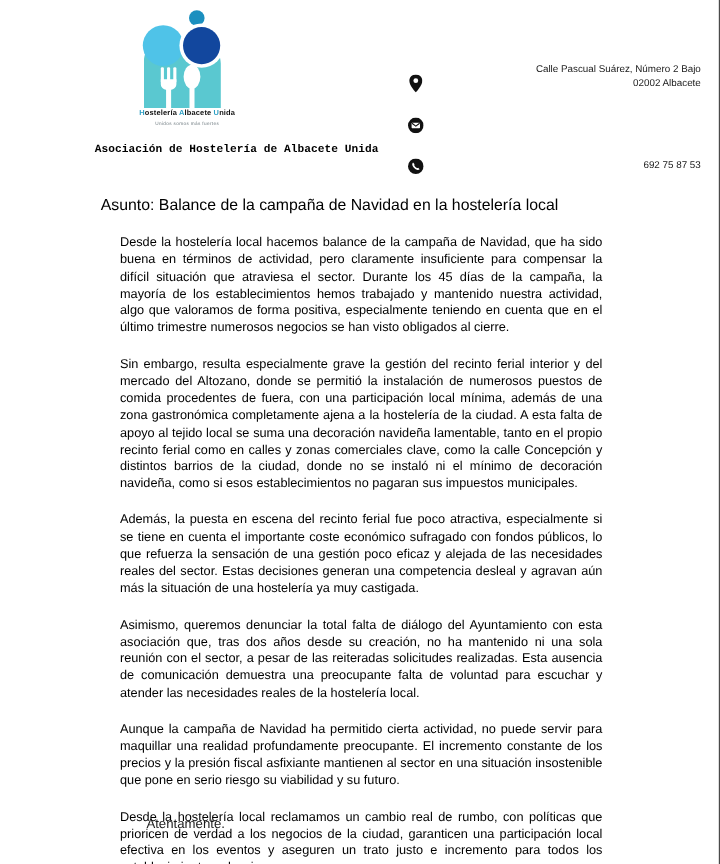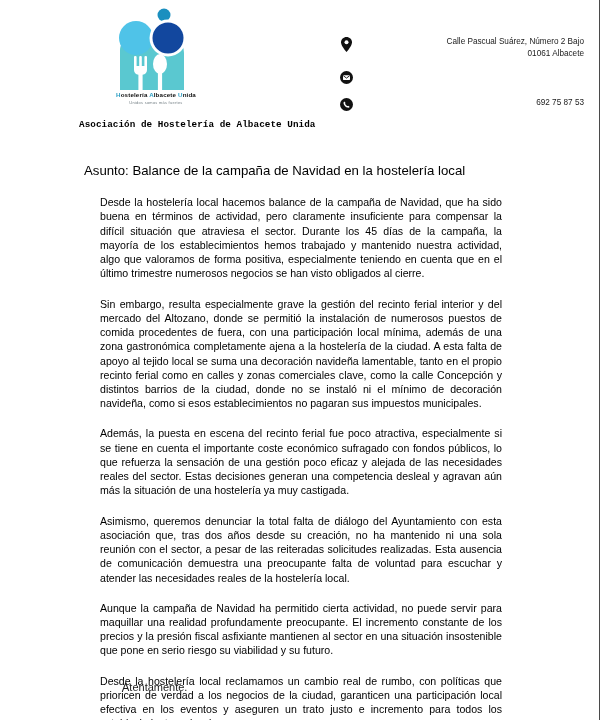--- a/index.html
+++ b/index.html
@@ -61,23 +61,24 @@
   }
 
   .contact-block {
     position: absolute;
     left: 336px;
     top: 36px;
     width: 248px;
   }
   .contact-row {
     display: flex;
-    align-items: flex-start;
+    align-items: flex-end;
     margin-bottom: 9px;
     min-height: 18px;
+    margin-top: 16px;
   }
   .contact-icon {
     width: 20px;
     flex: 0 0 20px;
     display: flex;
     align-items: center;
     justify-content: center;
     padding-top: 1px;
   }
   .contact-text {
@@ -179,21 +180,21 @@
 
       <div class="contact-row">
         <span class="contact-icon">
           <svg width="11" height="15" viewBox="0 0 11 15" xmlns="http://www.w3.org/2000/svg">
             <path d="M5.5 0 C2.5 0 0 2.4 0 5.3 C0 9.2 5.5 15 5.5 15 C5.5 15 11 9.2 11 5.3 C11 2.4 8.5 0 5.5 0 Z" fill="#111111"></path>
             <circle cx="5.5" cy="5.2" r="2" fill="#ffffff"></circle>
           </svg>
         </span>
         <span class="contact-text right">
           <span>Calle Pascual Suárez, Número 2 Bajo</span>
-          <span class="line2">01061 Albacete</span>
+          <span class="line2">02002 Albacete</span>
         </span>
       </div>
 
       <div class="contact-row">
         <span class="contact-icon">
           <svg width="13" height="13" viewBox="0 0 13 13" xmlns="http://www.w3.org/2000/svg">
             <circle cx="6.5" cy="6.5" r="6.5" fill="#111111"></circle>
             <rect x="3" y="4.3" width="7" height="4.6" rx="0.6" fill="#ffffff"></rect>
             <path d="M3.3 4.7 L6.5 7.1 L9.7 4.7" stroke="#111111" stroke-width="0.9" fill="none"></path>
           </svg>

